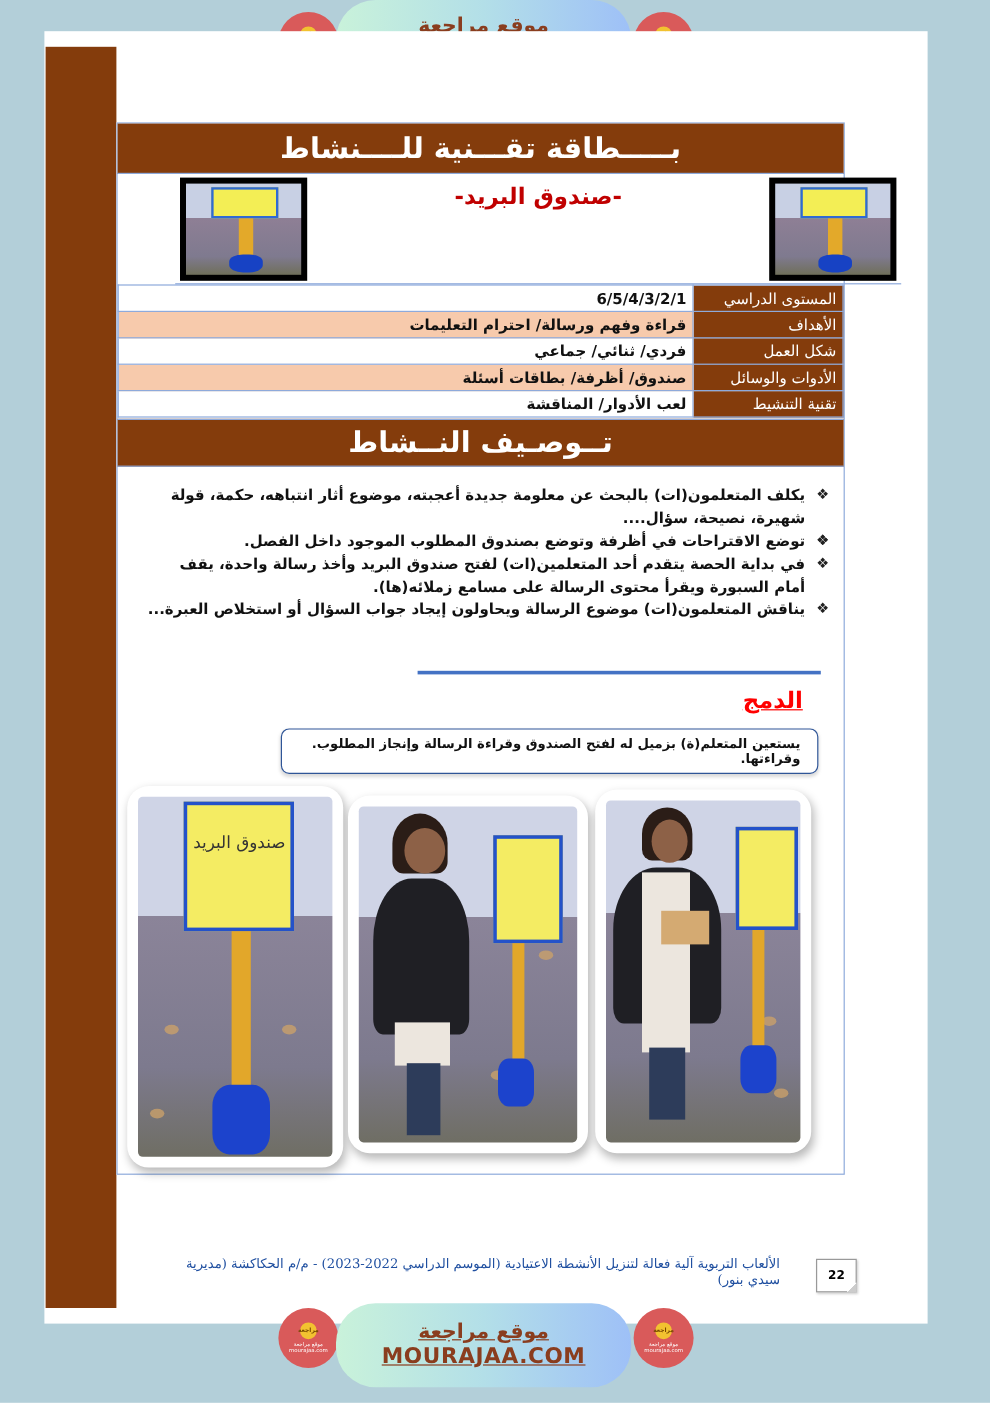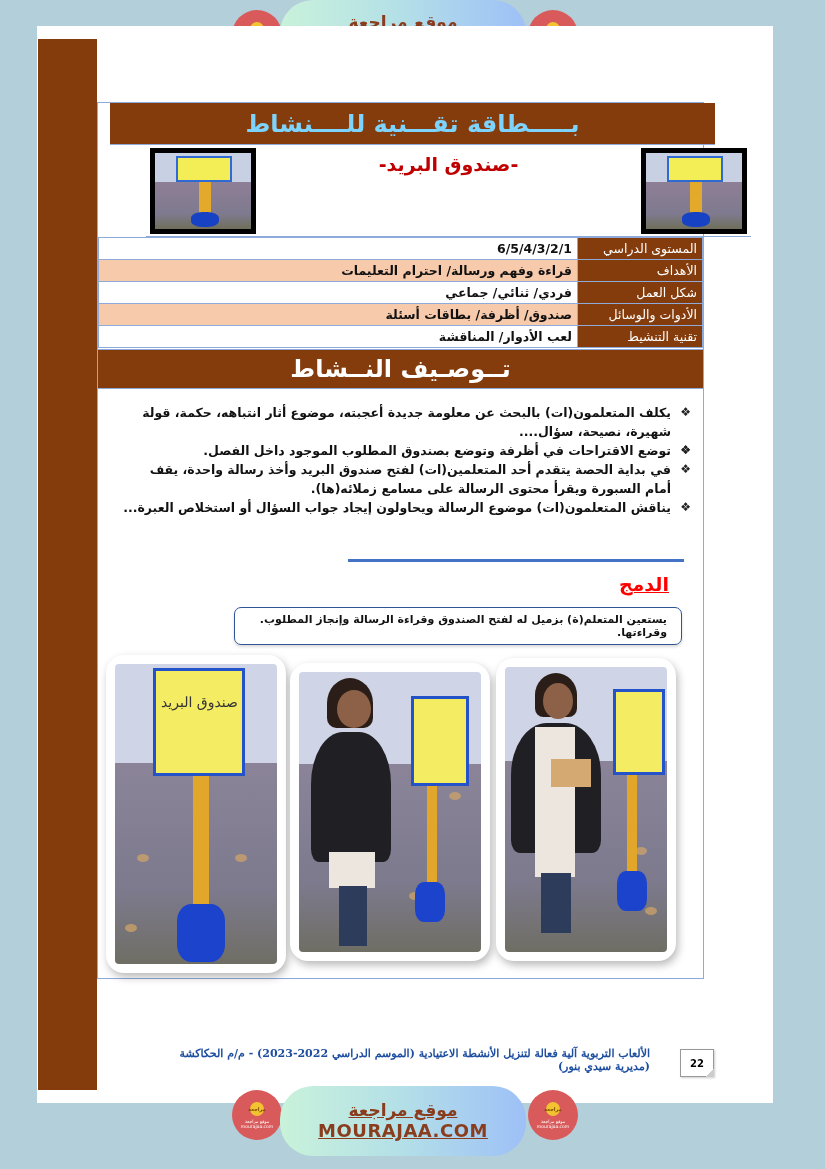--- a/index.html
+++ b/index.html
@@ -48,22 +48,22 @@
   }
   .badge-text { font-size: 4.5px; color: #fff; margin-top: 3px; line-height: 5px; text-align: center; }
 
   
   .card {
     position: absolute; left: 97px; top: 102px; width: 607px; height: 877px;
     border: 1.5px solid #8eaadb;
     background: #fff;
   }
   .title-bar {
-    position: absolute; left: 12px; top: 0; width: 100%; height: 42px;
-    background: #843c0c; color: #7dd3fc;
+    position: absolute; left: 0; top: 0; width: 100%; height: 42px;
+    background: #843c0c; color: #ffffff;
     display: flex; align-items: center; justify-content: center;
     font-size: 24px; font-weight: bold; direction: rtl;
     border-bottom: 1.5px solid #8eaadb;
   }
   .header-row {
     position: absolute; left: 0; top: 42px; width: 100%; height: 92px;
     border-bottom: 1.5px solid #8eaadb;
     margin-left: 48px;
   }
   .thumb {
@@ -150,21 +150,21 @@
   .girl-coat { position: absolute; background: #1f1f24; border-radius: 40% 40% 10% 10%; }
   .girl-head { position: absolute; background: #8d6147; border-radius: 50%; }
   .girl-hair { position: absolute; background: #2b1d17; border-radius: 50% 50% 20% 20%; }
   .girl-legs { position: absolute; background: #2d3c5a; }
   .girl-shirt { position: absolute; background: #ece6de; }
   .flower { position: absolute; width: 12px; height: 8px; background: #c9a06a; border-radius: 50%; opacity: 0.8; }
 
   .footer-text {
     position: absolute; left: 150px; top: 1047px; width: 500px;
     direction: rtl; text-align: right; color: #1f4fa0;
-    font-size: 11px; font-weight: bold; font-family: "DejaVu Serif", serif;
+    font-size: 11px; font-weight: normal; font-family: "DejaVu Serif", serif;
   }
   .page-num {
     position: absolute; left: 680px; top: 1049px; width: 34px; height: 28px;
     border: 1px solid #999; background: #fff; font-size: 10px; font-weight: bold;
     display: flex; align-items: center; justify-content: center;
     box-shadow: 1px 1px 2px rgba(0,0,0,0.2);
   }
   .page-num::after {
     content: ""; position: absolute; right: -1px; bottom: -1px; width: 8px; height: 8px;
     background: linear-gradient(135deg, #fff 50%, #ccc 50%);

